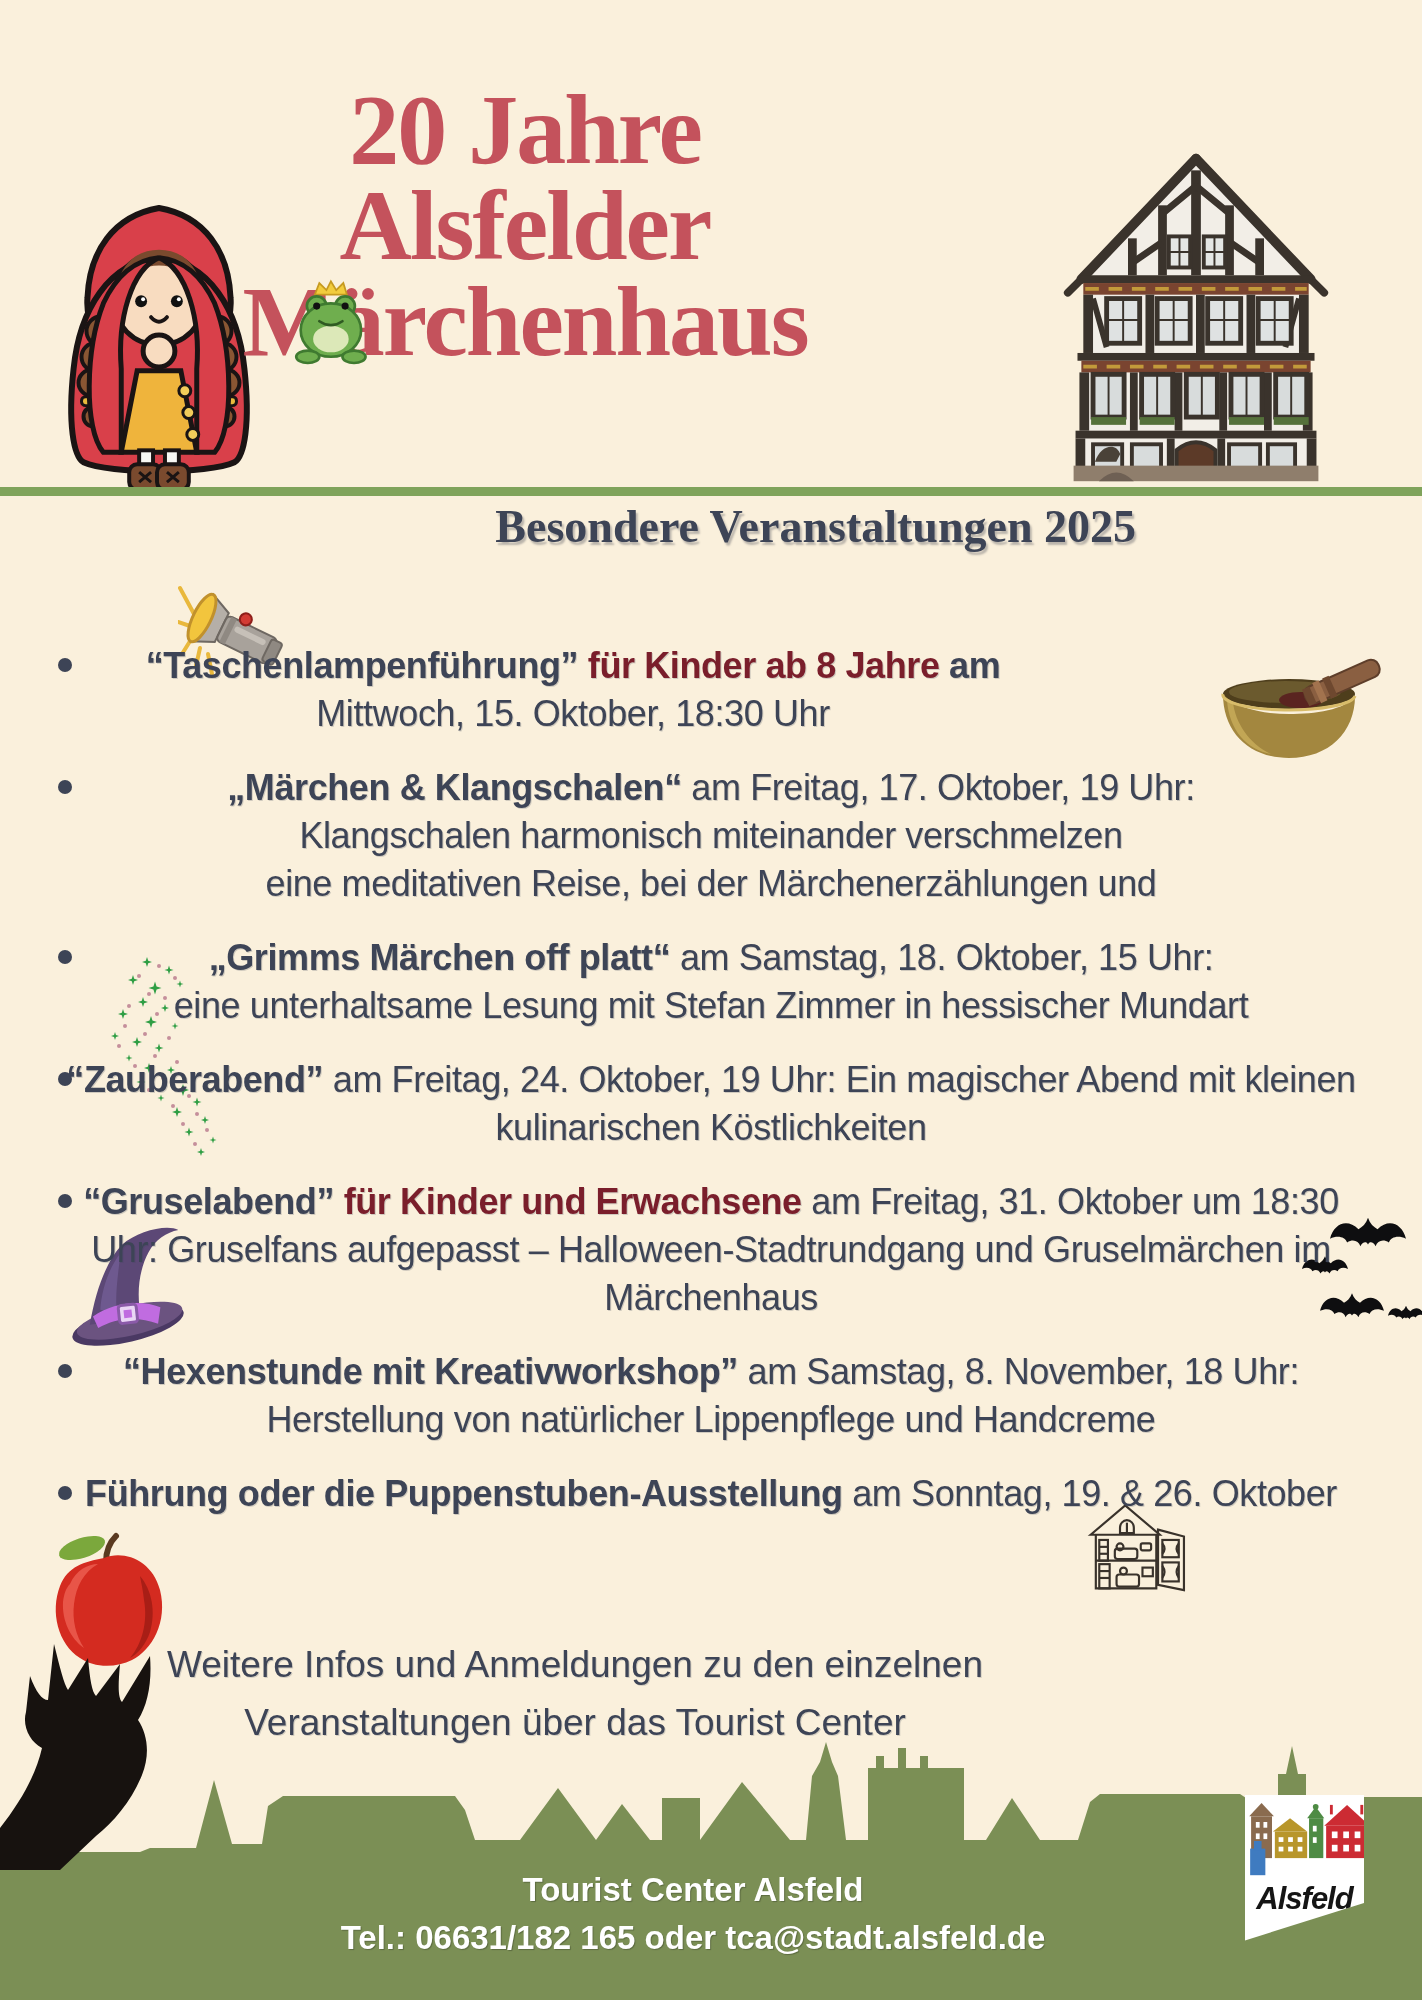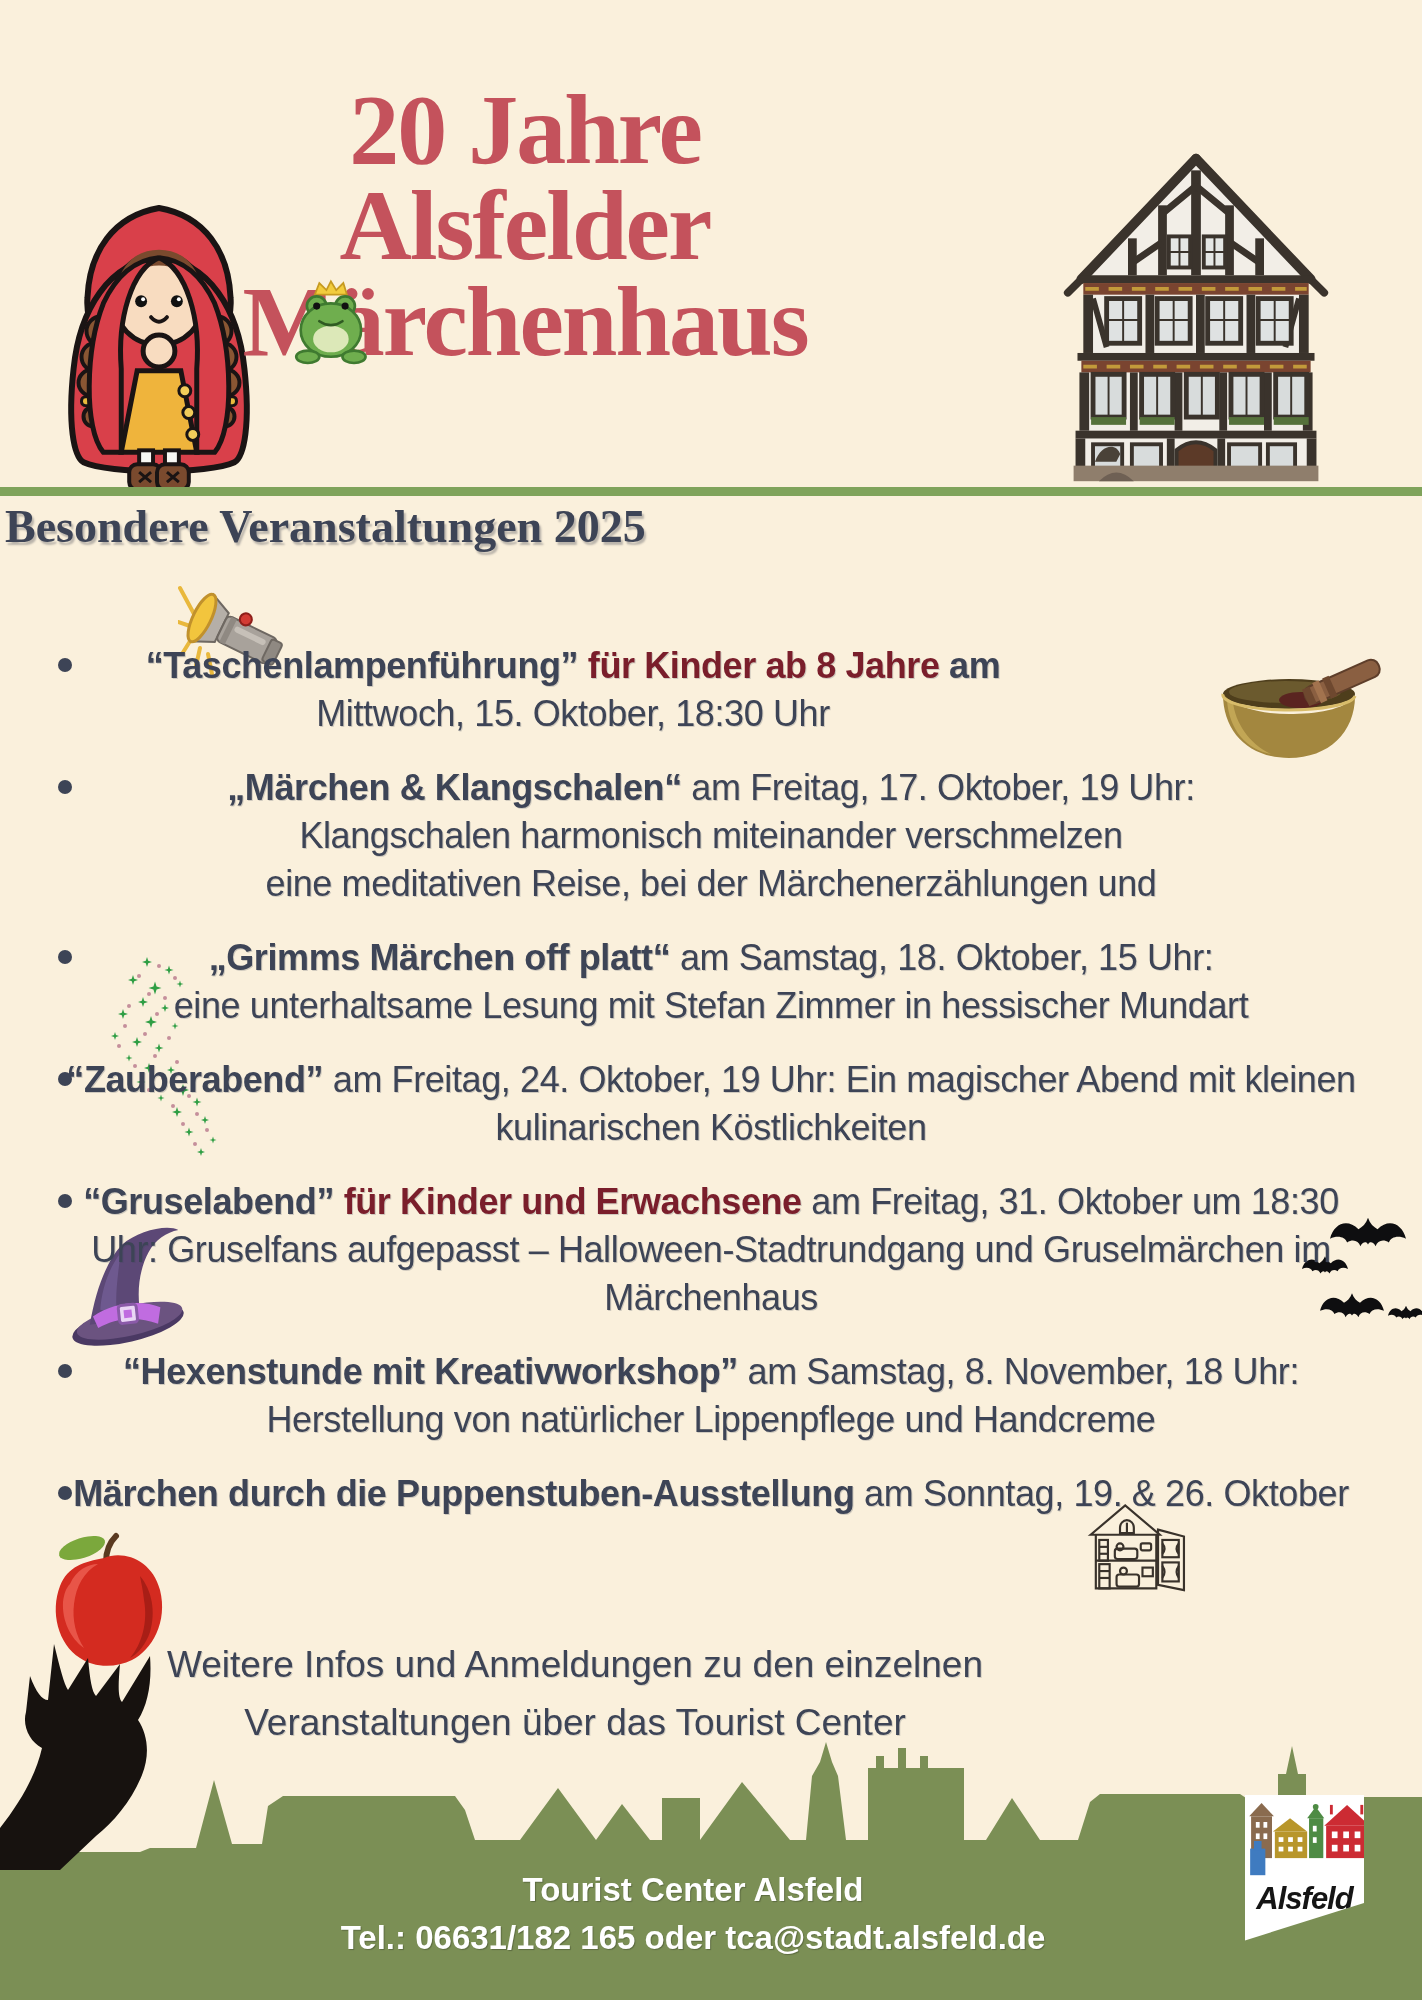--- a/index.html
+++ b/index.html
@@ -12,21 +12,21 @@
   .abs{position:absolute;}
 
   
   .title{position:absolute;left:235px;top:82px;width:580px;text-align:center;
     font-family:"Liberation Serif",serif;font-weight:700;color:var(--title-red);
     font-size:100px;line-height:96px;letter-spacing:-2px;z-index:2;}
   .frog{z-index:3;}
 
   
   .divider{position:absolute;left:0;right:0;top:487px;height:9px;background:var(--divider-green);z-index:4;}
-  .subtitle{position:absolute;left:5px;top:500px;width:1120px;text-align:left;
+  .subtitle{position:absolute;left:16px;top:500px;width:1120px;text-align:right;
     font-family:"Liberation Serif",serif;font-weight:700;font-size:46px;color:var(--navy);
     text-shadow:2px 3px 2px rgba(40,44,60,0.30);z-index:2;}
 
   
   .events{position:absolute;left:40px;right:40px;top:642px;z-index:2;color:var(--navy);}
   .event{position:relative;text-align:center;font-size:36px;line-height:48px;
     letter-spacing:-0.4px;margin-bottom:26px;text-shadow:1px 1px 0 rgba(61,68,86,0.22);}
   .event--narrow{padding-right:276px;}
   .bullet{position:absolute;left:18px;top:16px;width:14px;height:14px;border-radius:50%;
     background:var(--navy);}
@@ -245,21 +245,21 @@
         <div class="event-line"><span class="seg-normal">Uhr: Gruselfans aufgepasst – Halloween-Stadtrundgang und Gruselmärchen im</span></div>
         <div class="event-line"><span class="seg-normal">Märchenhaus</span></div>
       </div>
       <div class="event">
         <span class="bullet"></span>
         <div class="event-line"><span class="seg-bold">“Hexenstunde mit Kreativworkshop”</span><span class="seg-normal"> am Samstag, 8. November, 18 Uhr:</span></div>
         <div class="event-line"><span class="seg-normal">Herstellung von natürlicher Lippenpflege und Handcreme</span></div>
       </div>
       <div class="event">
         <span class="bullet"></span>
-        <div class="event-line"><span class="seg-bold">Märchen durch die Puppenstuben-Ausstellung</span><span class="seg-normal"> am Sonntag, 19. &amp; 26. Oktober</span></div>
+        <div class="event-line"><span class="seg-bold">Führung oder die Puppenstuben-Ausstellung</span><span class="seg-normal"> am Sonntag, 19. &amp; 26. Oktober</span></div>
       </div>
     </div>
 
   <svg class="abs" style="left:85px;top:950px;" width="150" height="220" viewBox="0 0 150 220">
     <defs>
         <path id="spark" d="M0,-5 L1.2,-1.2 L5,0 L1.2,1.2 L0,5 L-1.2,1.2 L-5,0 L-1.2,-1.2 Z" fill="#2F9E44"></path>
       </defs>
     <use href="#spark" x="62" y="12"></use>
       <use href="#spark" x="84" y="20" transform="scale(0.9)" transform-origin="84 20"></use>
     <use href="#spark" x="48" y="30"></use>

